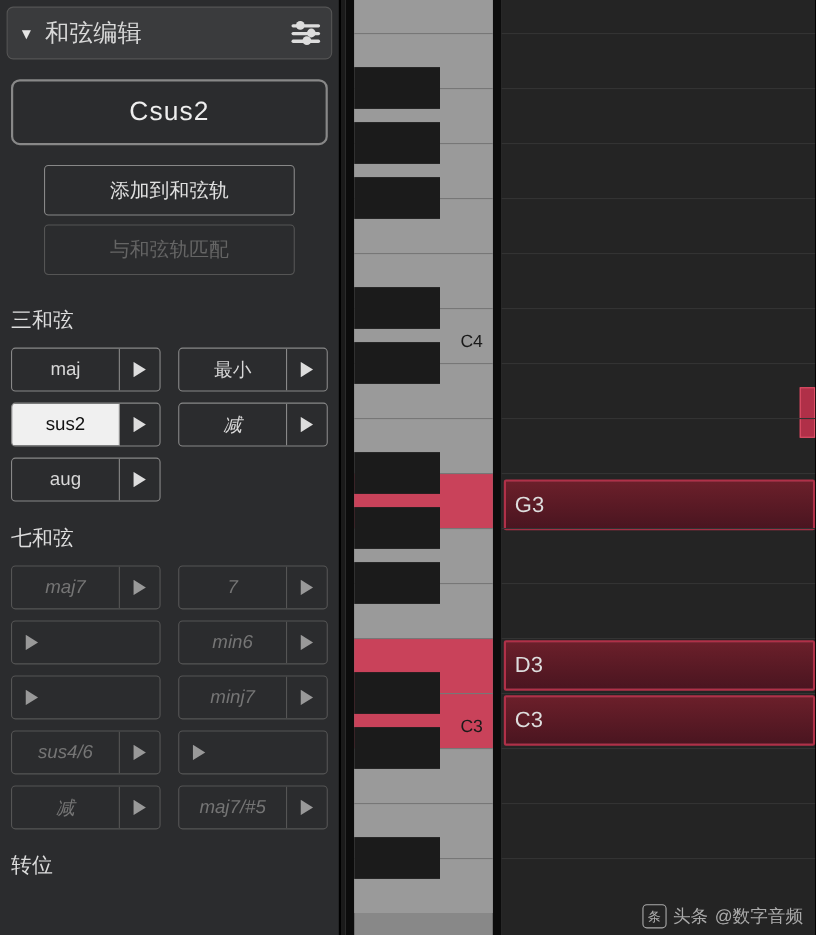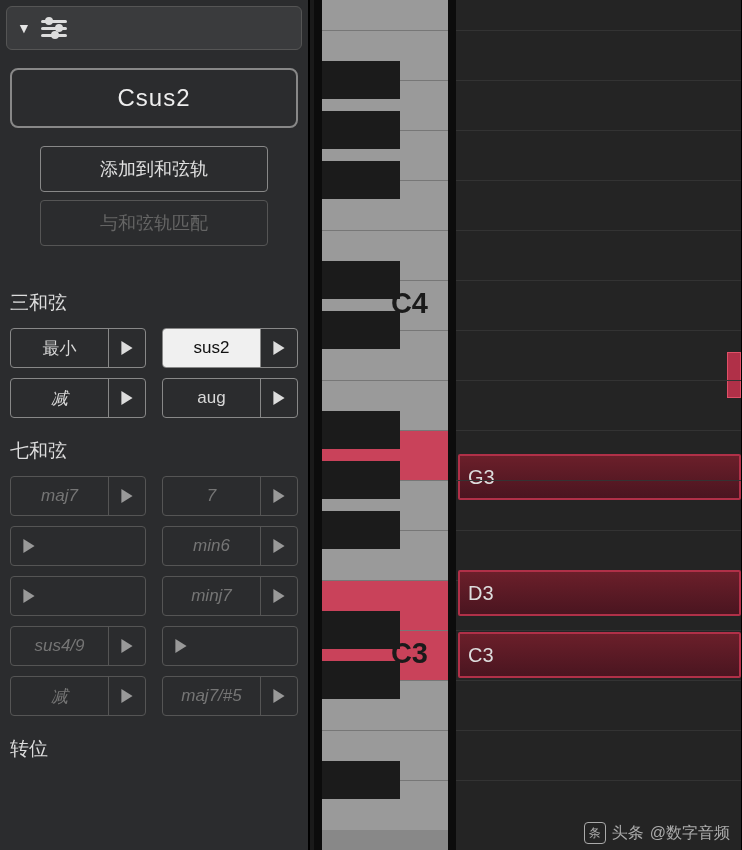--- a/index.html
+++ b/index.html
@@ -9,71 +9,80 @@
 .panel-header { display:flex; align-items:center; background:#3a3b3d; border:1px solid #555; border-radius:6px; padding:8px 10px; margin-bottom:18px; }
 .tri { margin-right:10px; color:#e5e5e5; font-size:14px; }
 .panel-title { font-size:22px; font-weight:400; flex:1; }
 .settings-icon { width:26px; height:26px; display:flex; flex-direction:column; justify-content:center; gap:4px; }
 .settings-icon .line { height:3px; background:#ddd; border-radius:2px; position:relative; }
 .settings-icon .line::after { content:""; position:absolute; width:8px; height:8px; background:#ddd; border-radius:50%; top:-2.5px; }
 .settings-icon .l1::after { left:4px; }
 .settings-icon .l2::after { right:4px; }
 .settings-icon .l3::after { left:10px; }
 .chord-display { margin:4px 4px 18px 4px; border:2px solid #888; border-radius:8px; text-align:center; padding:14px 0; font-size:24px; color:#eee; letter-spacing:1px; }
-.actions { padding:0 34px; margin-bottom:44px; }
+.actions { padding:0 34px; margin-bottom:28px; }
 .action-btn { display:block; width:100%; text-align:center; padding:10px 0; border-radius:4px; font-size:18px; margin-bottom:8px; cursor:pointer; }
 .action-btn.primary { border:1px solid #888; color:#e0e0e0; }
 .action-btn.disabled { border:1px solid #555; color:#656565; }
 .section-label { font-size:19px; color:#ddd; margin:8px 4px 12px 4px; }
 .chord-grid { display:grid; grid-template-columns:1fr 1fr; gap:10px 16px; padding:0 4px; margin-bottom:20px; }
 .chord-btn { display:flex; align-items:stretch; border:1px solid #888; border-radius:4px; height:40px; overflow:hidden; cursor:pointer; }
 .chord-btn.dim { border-color:#555; }
 .chord-btn .label { flex:1; display:flex; align-items:center; justify-content:center; font-size:17px; border-right:1px solid #888; }
 .chord-btn.dim .label { color:#757575; border-right-color:#555; font-style:italic; }
 .chord-btn .play { width:36px; display:flex; align-items:center; justify-content:center; }
 .chord-btn .play svg { fill:#ddd; }
 .chord-btn.dim .play svg { fill:#999; }
 .chord-btn.selected .label { background:#f0f0f0; color:#111; }
 .piano-col { width:142px; background:#888; position:relative; border-left:8px solid #0c0c0c; border-right:8px solid #0c0c0c; margin-left:4px; }
 .white-key { position:absolute; left:0; right:0; height:50px; background:#9a9a9a; border-top:1px solid #777; }
 .white-key.hl { background:#c9425a; }
-.white-key .klabel { position:absolute; right:20px; bottom:10px; font-size:29px; color:#1a1a1a; font-weight:700; }
+.white-key .klabel { position:absolute; right:9px; bottom:10px; font-size:16px; color:#1a1a1a; font-weight:400; }
 .black-key { position:absolute; left:0; width:78px; height:38px; background:#1b1b1b; z-index:2; }
 .roll { flex:1; background:#242424; position:relative; border-right:1px solid #000; }
 .lane { position:absolute; left:0; right:0; height:50px; border-top:1px solid #333; }
 .note { position:absolute; left:2px; right:0; height:46px; background:linear-gradient(#6b1f2a,#4a1520); border:2px solid #b03048; border-radius:2px; padding-left:8px; color:#ddd; font-size:20px; display:flex; align-items:center; }
 .note-partial { position:absolute; top:2px; right:0; width:14px; height:46px; background:#b03048; border:1px solid #e05068; }
 .watermark { position:absolute; right:12px; bottom:6px; color:#aaa; font-size:16px; display:flex; align-items:center; gap:6px; z-index:50;}
 .wm-ico { width:22px; height:22px; border:1px solid #aaa; border-radius:4px; display:flex; align-items:center; justify-content:center; font-size:12px; }
 </style>
 </head>
 <body>
 
 <div class="app">
 
   <div class="sidebar">
     <div class="panel-header">
       <span class="tri">▼</span>
+      <span class="panel-title">和弦编辑</span>
       <span class="settings-icon">
         <span class="line l1"></span>
           <span class="line l2"></span>
           <span class="line l3"></span>
       </span>
     </div>
 
     <div class="chord-display">Csus2</div>
 
     <div class="actions">
       <div class="action-btn primary">添加到和弦轨</div>
       <div class="action-btn disabled">与和弦轨匹配</div>
     </div>
 
     <div class="section-label">三和弦</div>
     <div class="chord-grid" id="triads-grid">
         <div class="chord-btn">
+          <span class="label" style="">maj</span>
+          <span class="play">
+            <svg width="14" height="14" viewBox="0 0 10 10">
+              <polygon points="1,0 9,5 1,10"></polygon>
+            </svg>
+          </span>
+        </div>
+        <div class="chord-btn">
           <span class="label" style="">最小</span>
           <span class="play">
             <svg width="14" height="14" viewBox="0 0 10 10">
               <polygon points="1,0 9,5 1,10"></polygon>
             </svg>
           </span>
         </div>
         <div class="chord-btn selected">
           <span class="label" style="">sus2</span>
           <span class="play">
@@ -142,21 +151,21 @@
         </div>
         <div class="chord-btn dim">
           <span class="label" style="">minj7</span>
           <span class="play">
             <svg width="14" height="14" viewBox="0 0 10 10">
               <polygon points="1,0 9,5 1,10"></polygon>
             </svg>
           </span>
         </div>
         <div class="chord-btn dim">
-          <span class="label" style="">sus4/9</span>
+          <span class="label" style="">sus4/6</span>
           <span class="play">
             <svg width="14" height="14" viewBox="0 0 10 10">
               <polygon points="1,0 9,5 1,10"></polygon>
             </svg>
           </span>
         </div>
         <div class="chord-btn dim">
           <span class="play">
             <svg width="14" height="14" viewBox="0 0 10 10">
               <polygon points="1,0 9,5 1,10"></polygon>
@@ -224,25 +233,25 @@
   <div class="lane" style="top: -20px;"></div>
       <div class="lane" style="top: 30px;"></div>
       <div class="lane" style="top: 80px;"></div>
       <div class="lane" style="top: 130px;"></div>
       <div class="lane" style="top: 180px;"></div>
       <div class="lane" style="top: 230px;"></div>
       <div class="lane" style="top: 280px;"></div>
       <div class="lane" style="top: 330px;"></div>
       <div class="lane" style="top: 380px;"></div>
       <div class="lane" style="top: 430px;"></div>
-      <div class="note" style="top: 454px;">G3</div>
+      <div class="note" style="top: 436px;">G3</div>
       <div class="lane" style="top: 480px;"></div>
       <div class="lane" style="top: 530px;"></div>
       <div class="lane" style="top: 580px;"></div>
-      <div class="note" style="top: 570px;">D3</div>
+      <div class="note" style="top: 582px;">D3</div>
       <div class="lane" style="top: 630px;"></div>
       <div class="note" style="top: 632px;">C3</div>
       <div class="lane" style="top: 680px;"></div>
       <div class="lane" style="top: 730px;"></div>
       <div class="lane" style="top: 780px;"></div>
     </div>
 </div>
 
 <div class="watermark">
   <span class="wm-ico">条</span>

